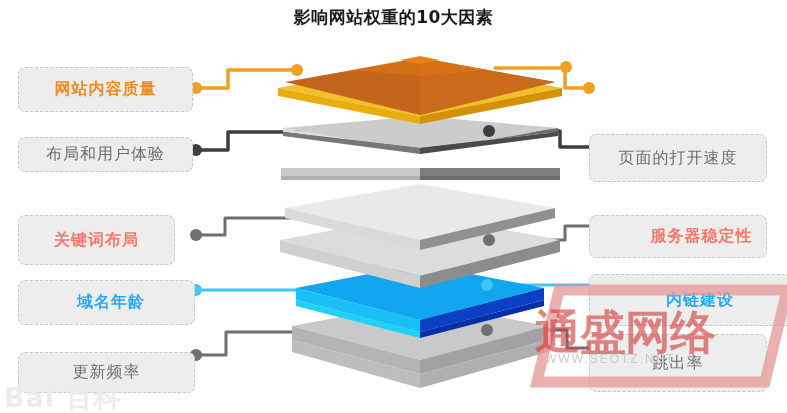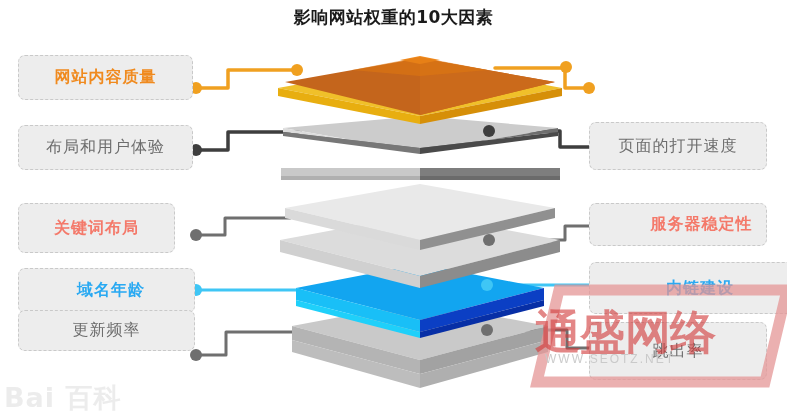--- a/index.html
+++ b/index.html
@@ -27,32 +27,33 @@
     box-sizing:border-box;
     background:#ededed;
     border:1px dashed #c9c9c9;
     border-radius:7px;
     display:flex;align-items:center;justify-content:center;
     font-size:16px;
     font-weight:bold;
     letter-spacing:1px;
     font-family:"DejaVu Sans","Liberation Sans",sans-serif;
     white-space:nowrap;
+    margin-top:12px;
   }
   .lbl.gray{color:#6d6d6d;font-weight:normal;}
   .lbl.orange{color:#F08A1E;}
   .lbl.salmon{color:#F4796A;}
   .lbl.blue{color:#29A9F2;padding-left:9px;}
 
   
   .l1{left:18px;  top:55px;  width:175px;height:45px;}
-  .l2{left:18px;  top:125px; width:175px;height:45px;}
+  .l2{left:18px;  top:125px; width:175px;height:35px;}
   .l3{left:18px;  top:203px; width:157px;height:50px;}
   .l4{left:18px;  top:268px; width:177px;height:45px;}
-  .l5{left:18px;  top:310px; width:177px;height:41px;}
+  .l5{left:18px;  top:340px; width:177px;height:41px;}
   
   .r1{left:589px; top:52px;  width:178px;height:48px;}
   .r2{left:589px; top:122px; width:178px;height:48px;}
   .r3{left:589px; top:203px; width:178px;height:43px;padding-left:47px;}
   .r4{left:589px; top:262px; width:213px;height:52px;}
   .r5{left:589px; top:322px; width:178px;height:58px;}
 
   
   svg.art{position:absolute;left:0;top:0;width:787px;height:413px;}
 

